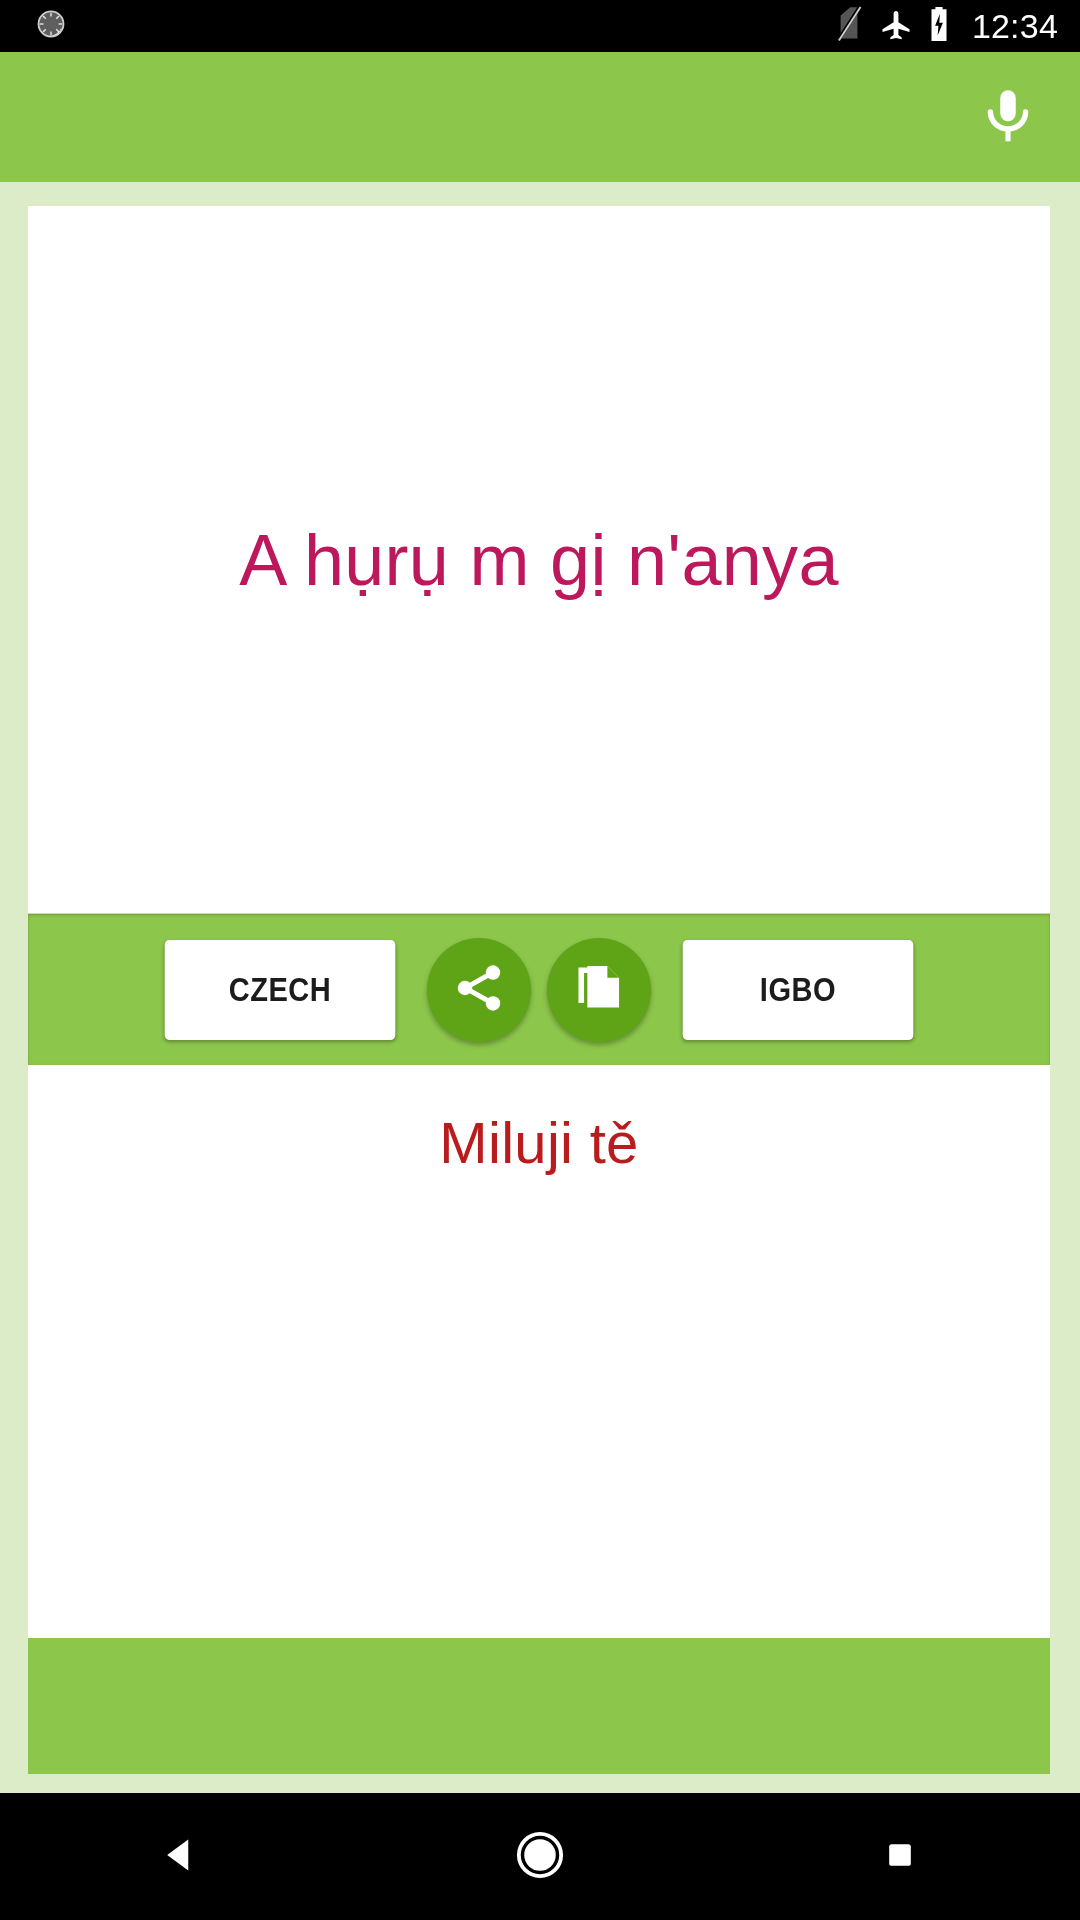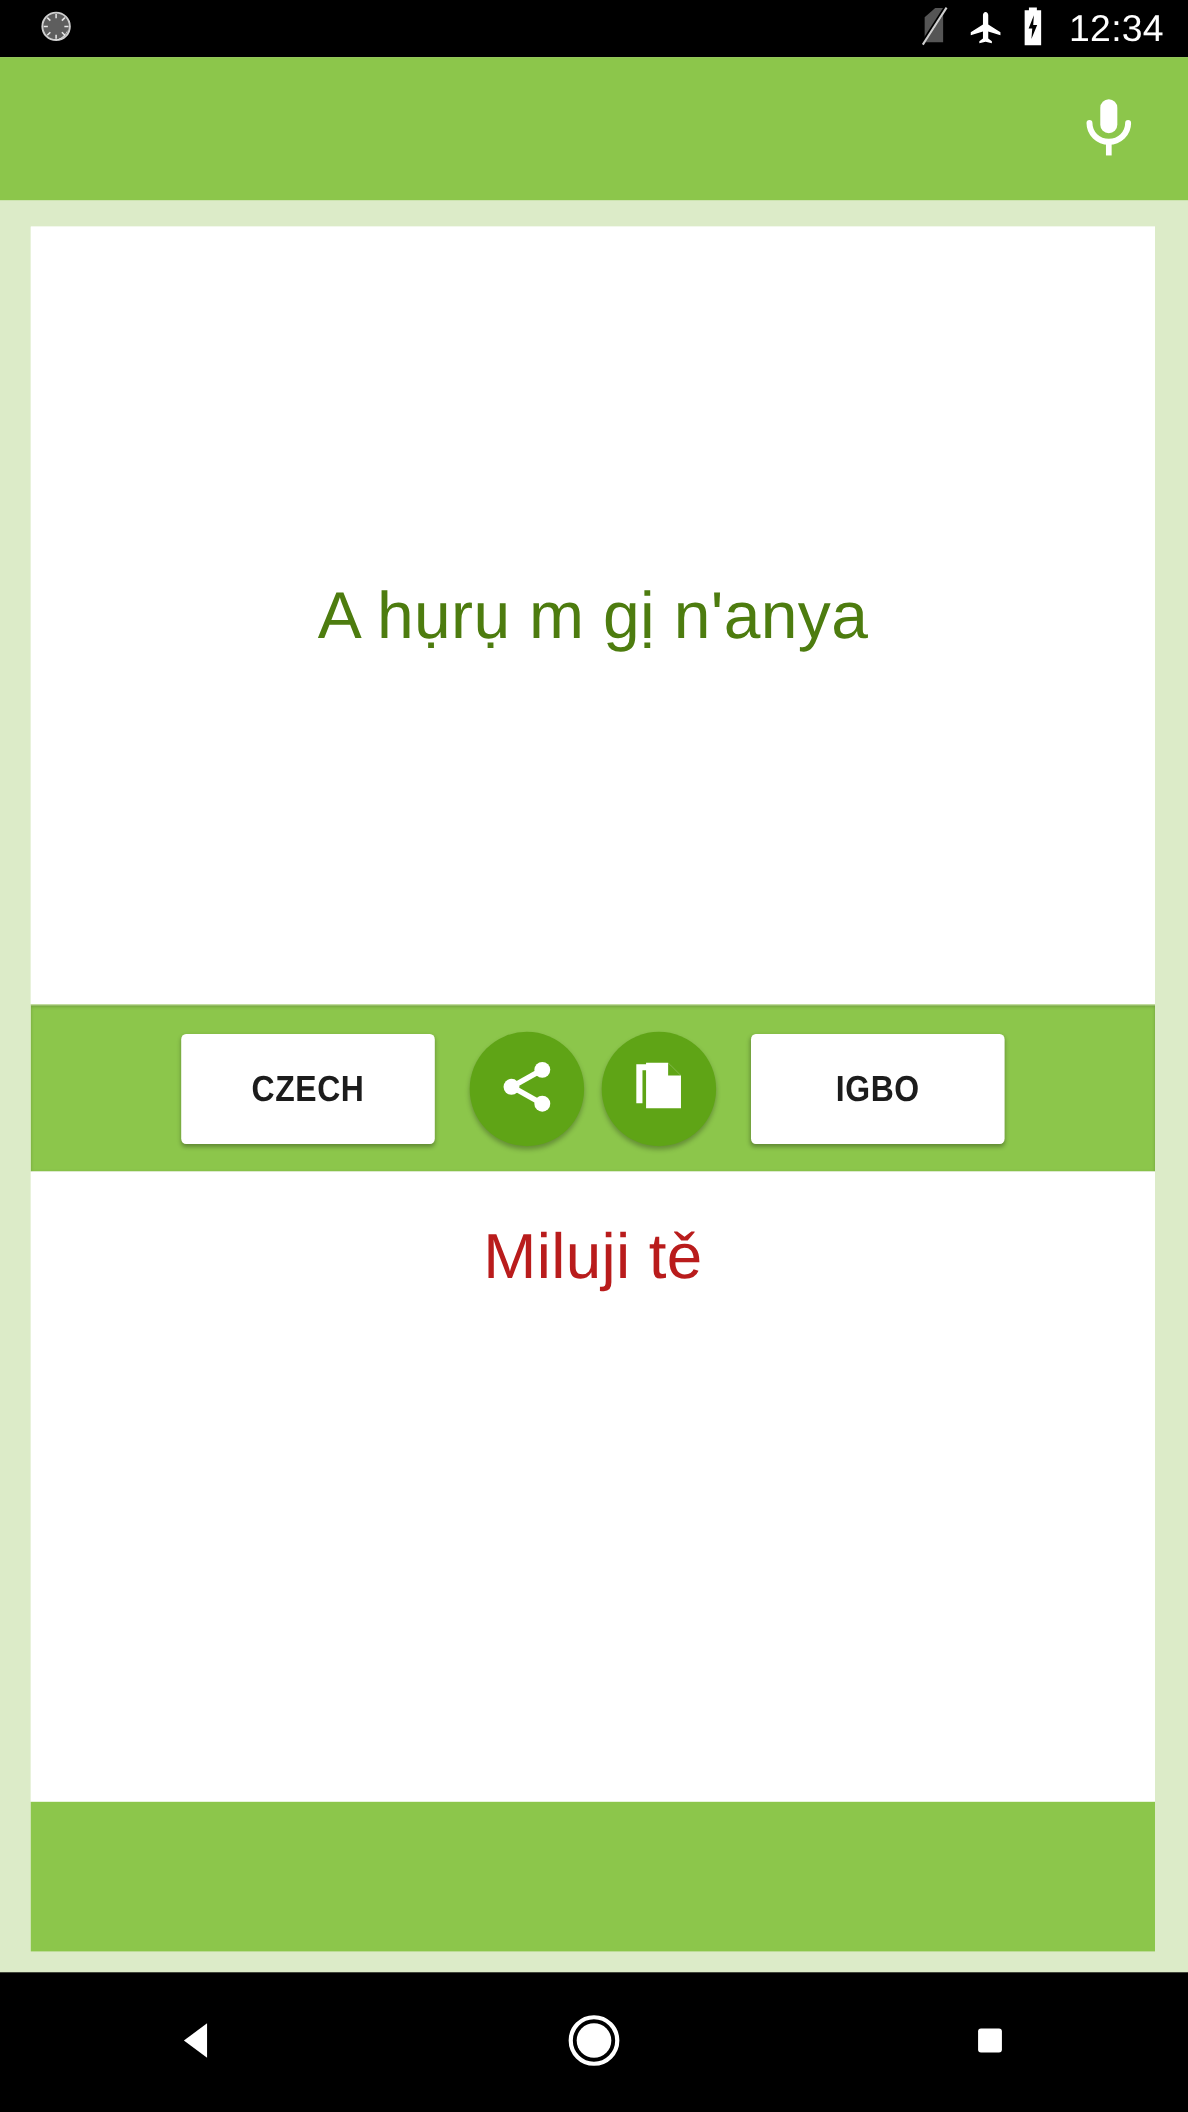--- a/index.html
+++ b/index.html
@@ -91,23 +91,23 @@
   #source-pane {
     height: 707px;
     background: #ffffff;
     display: flex;
     align-items: center;
     justify-content: center;
     padding: 0 40px;
     overflow: hidden;
   }
   #source-text {
-    font-size: 60px;
+    font-size: 72px;
     font-weight: 300;
-    color: #4d7c0f;
+    color: #be185d;
     text-align: center;
     line-height: 1.25;
     letter-spacing: 0.3px;
   }
 
   
   #lang-bar {
     height: 152px;
     background: #8cc64b;
     border-top: 1px solid #c9ddaa;

